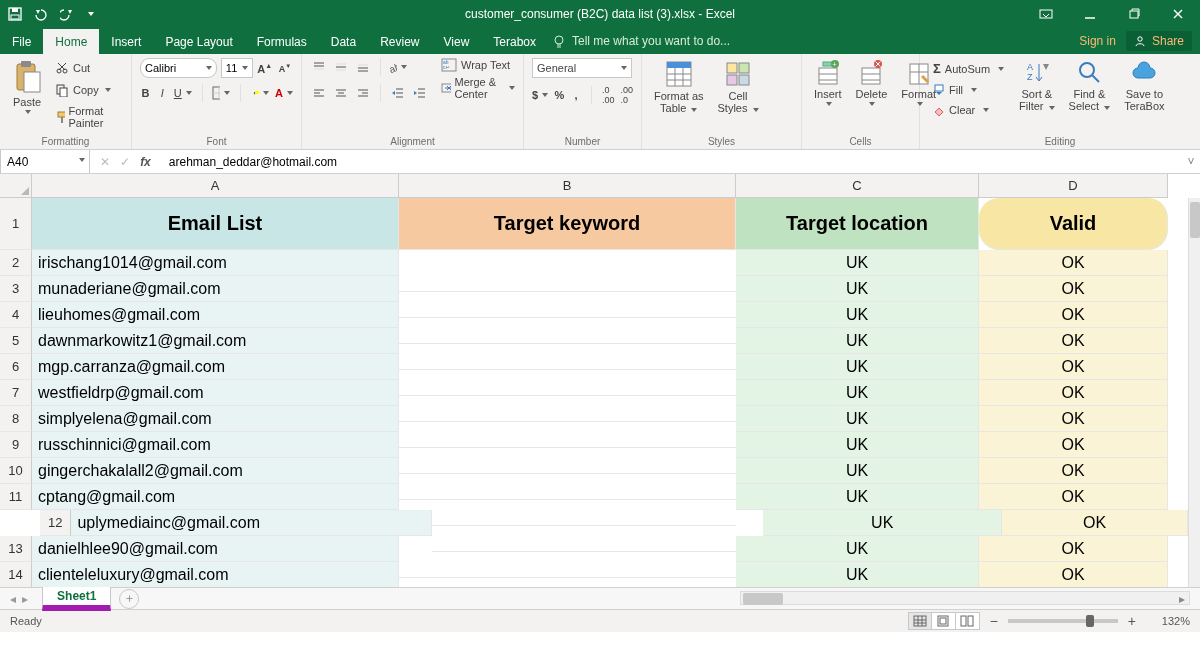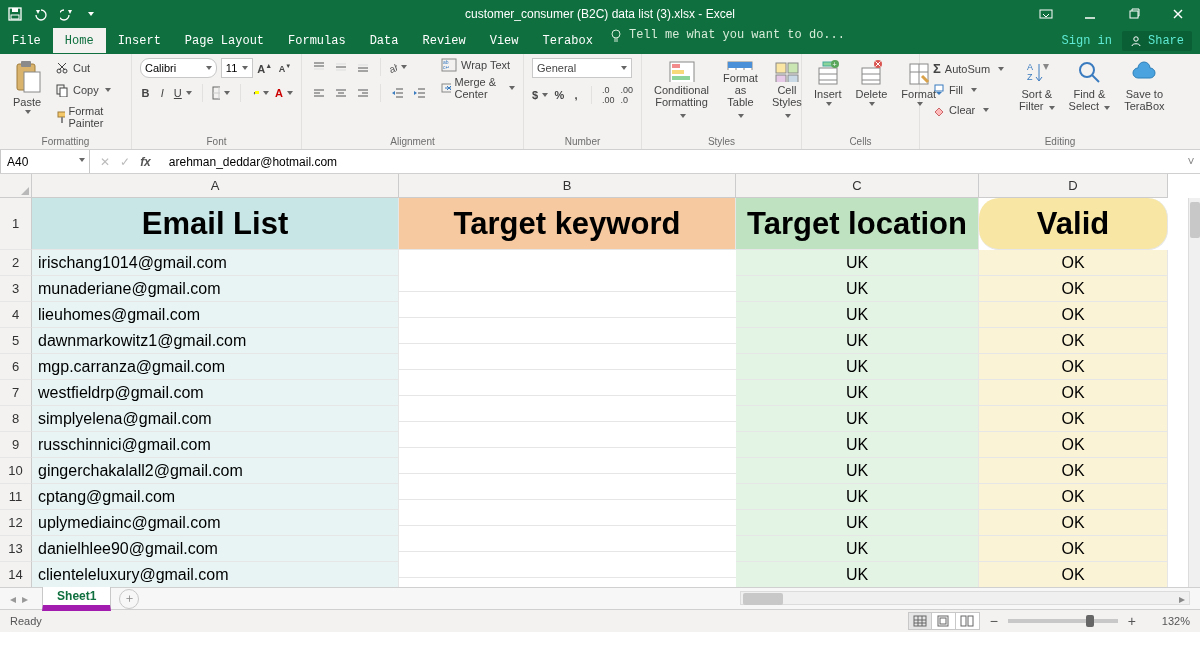--- a/index.html
+++ b/index.html
@@ -5,26 +5,26 @@
   * { box-sizing: border-box; margin: 0; padding: 0; }
   html, body { width: 1200px; height: 645px; font-family: "Segoe UI", Arial, sans-serif; overflow: hidden; background:#fff; }
   
   .titlebar { background:#0f6f3e; height:28px; display:flex; align-items:center; color:#fff; font-size:12px; position:relative; }
   .qat { display:flex; align-items:center; gap:10px; padding:0 8px; }
   .qat svg, .wc svg { display:block; }
   .title-center { position:absolute; left:0; right:0; text-align:center; pointer-events:none; font-size:12px; }
   .win-ctrls { position:absolute; right:0; top:0; display:flex; height:28px; }
   .wc { width:44px; display:flex; align-items:center; justify-content:center; cursor:pointer; }
   
-  .ribtabs { background:#0f6f3e; height:26px; display:flex; align-items:flex-start; color:#fff; font-size:12px; position:relative;font-family:Liberation Mono, monospace; }
+  .ribtabs { background:#0f6f3e; height:26px; display:flex; align-items:center; color:#fff; font-size:12px; position:relative; }
   .tab { padding:6px 12px 5px; cursor:pointer; }
   .tab.active { background:#f3f2f1; color:#0f6f3e; }
   .tell-me { margin-left:4px; display:flex; align-items:center; gap:6px; color:#d7ecd9; font-size:12px; }
   .bulb { width:14px; height:14px; }
-  .right-actions { position:absolute; right:8px; top:0; height:26px; display:flex; align-items:center; gap:10px; color:#5eead4; font-size:12px; }
+  .right-actions { position:absolute; right:8px; top:0; height:26px; display:flex; align-items:center; gap:10px; color:#fdba74; font-size:12px; }
   .share-wrap { background:#0b5f35; padding:3px 8px; display:flex; align-items:center; gap:6px; border-radius:2px; }
   
   .ribbon { background:#f3f2f1; border-bottom:1px solid #d0d0d0; height:96px; display:flex; font-size:11px; color:#444; }
   .group { border-right:1px solid #e2e1df; padding:4px 8px 2px; display:flex; flex-direction:column; justify-content:space-between; position:relative; }
   .group-label { text-align:center; font-size:10px; color:#6d6d6d; padding-top:2px; position:relative; }
   .row { display:flex; align-items:center; gap:4px; flex-wrap:nowrap; }
   .stack { display:flex; flex-direction:column; gap:2px; }
   .btn { padding:2px 4px; border:1px solid transparent; display:flex; align-items:center; gap:4px; cursor:pointer; }
   .dd-caret { width:0;height:0;border-left:3px solid transparent;border-right:3px solid transparent;border-top:4px solid #666; display:inline-block; margin-left:2px; }
   .sep { width:1px; background:#e2e1df; align-self:stretch; margin:0 4px; }
@@ -73,21 +73,21 @@
   .corner-sel { width:32px; height:24px; border-right:1px solid #ccc; border-bottom:1px solid #ccc; background:#f3f2f1; position:relative; }
   .corner-tri { position:absolute; right:2px; bottom:2px; width:0;height:0;border-left:8px solid transparent;border-bottom:8px solid #b9b9b9; }
   .col-headers { display:flex; height:24px; }
   .ch { border-right:1px solid #ccc; border-bottom:1px solid #ccc; display:flex;align-items:center;justify-content:center; font-size:13px; color:#333; background:#f3f2f1; cursor:pointer; }
   .ch.A{width:367px;} .ch.B{width:337px;} .ch.C{width:243px;} .ch.D{width:189px;}
   .rows-area { position:absolute; top:24px; left:0; right:12px; bottom:0; overflow:hidden; }
   .grid-row { display:flex; }
   .rh { width:32px; border-right:1px solid #ccc; border-bottom:1px solid #e6e6e6; background:#f3f2f1; display:flex;align-items:center;justify-content:center; font-size:13px; color:#333; cursor:pointer; }
   .cell { border-right:1px solid #e6e6e6; border-bottom:1px solid #e6e6e6; display:flex;align-items:center; font-size:16px; padding:0 6px; overflow:hidden; }
   .cA{width:367px;} .cB{width:337px; justify-content:center;} .cC{width:243px; justify-content:center;} .cD{width:189px; justify-content:center;}
-  .hdr-row .cell { font-size:31px; font-weight:bold; justify-content:center; }
+  .hdr-row .cell { font-size:20px; font-weight:bold; justify-content:center; }
   .hdr-row .cA{ background:#c8e6e6; color:#000;} 
   .hdr-row .cB{ background:#f7c9a0; }
   .hdr-row .cC{ background:#bfe3c1; }
   .hdr-row .cD{ background:#f7e6a4;border-radius:20px; }
   .data-row .cA{ background:#e8f4f4; color:#000;}
   .data-row .cB{ background:#d946ef;margin-top:41px; }
   .data-row .cC{ background:#e3f3e4; }
   .data-row .cD{ background:#fbf3d6; }
   .vscroll { position:absolute; top:24px; right:0; bottom:0; width:12px; background:#f0f0f0; border-left:1px solid #dcdcdc; }
   .vthumb { position:absolute; left:1px; width:10px; background:#c8c8c8; border-radius:2px; }
@@ -419,29 +419,20 @@
       </div>
     </div>
     <div class="group-label">Number</div>
   </div>
 
   <div class="group" style="width:160px">
     <div class="styles-row" style="height:64px">
       <div class="big-v">
         <svg width="28" height="28">
             <rect x="2" y="2" width="24" height="24" fill="#fff" stroke="#888"></rect>
-            <rect x="4" y="4" width="8" height="4" fill="#f28c8c"></rect>
-            <rect x="4" y="10" width="12" height="4" fill="#f7d97a"></rect>
-            <rect x="4" y="16" width="18" height="4" fill="#8cd49a"></rect>
-          </svg>
-        <span class="lbl"><span>Conditional</span><br><span>Formatting</span> <span class="dd-caret"></span></span>
-      </div>
-      <div class="big-v">
-        <svg width="28" height="28">
-            <rect x="2" y="2" width="24" height="24" fill="#fff" stroke="#888"></rect>
             <rect x="2" y="2" width="24" height="6" fill="#4a90d9"></rect>
             <line x1="2" y1="14" x2="26" y2="14" stroke="#888"></line>
             <line x1="2" y1="20" x2="26" y2="20" stroke="#888"></line>
             <line x1="10" y1="8" x2="10" y2="26" stroke="#888"></line>
             <line x1="18" y1="8" x2="18" y2="26" stroke="#888"></line>
           </svg>
         <span class="lbl"><span>Format as</span><br><span>Table</span> <span class="dd-caret"></span></span>
       </div>
       <div class="big-v">
         <svg width="28" height="28">
@@ -648,21 +639,21 @@
         <div class="cell cC">UK</div>
         <div class="cell cD">OK</div>
       </div>
       <div class="grid-row data-row" style="height: 26px;">
         <div class="rh" style="height:26px">11</div>
         <div class="cell cA">cptang@gmail.com</div>
         <div class="cell cB">customer/consumer (B2C)</div>
         <div class="cell cC">UK</div>
         <div class="cell cD">OK</div>
       </div>
-      <div class="grid-row data-row" style="height: 26px;">
+      <div class="grid-row data-row" style="height: 26px; padding-left: 40px;">
         <div class="rh" style="height:26px">12</div>
         <div class="cell cA">uplymediainc@gmail.com</div>
         <div class="cell cB">customer/consumer (B2C)</div>
         <div class="cell cC">UK</div>
         <div class="cell cD">OK</div>
       </div>
       <div class="grid-row data-row" style="height: 26px;">
         <div class="rh" style="height:26px">13</div>
         <div class="cell cA">danielhlee90@gmail.com</div>
         <div class="cell cB">customer/consumer (B2C)</div>

